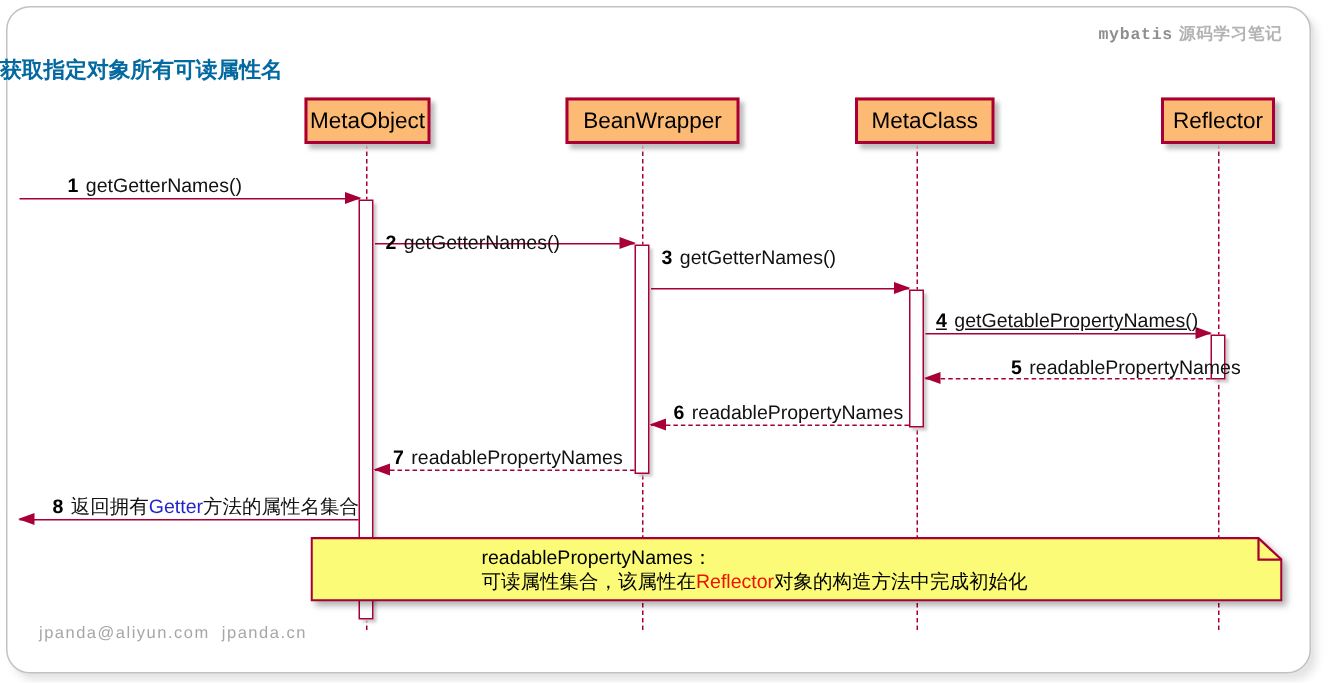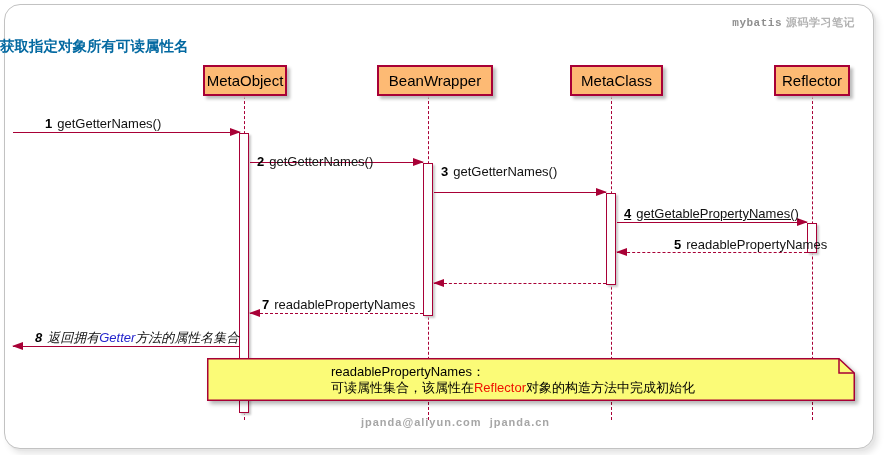--- a/index.html
+++ b/index.html
@@ -44,32 +44,31 @@
     border-top:4.5px solid transparent; border-bottom:4.5px solid transparent; }
   .msg.to-right .head { right:-1px; border-left:11px solid #A80036; }
   .msg.to-left .head { left:-1px; border-right:11px solid #A80036; }
   .mlabel { position:absolute; white-space:nowrap; font-size:13px; color:#111; z-index:5; }
   .mlabel b { margin-right:5px; color:#000; }
   .hl-blue { color:#2323cc; }
   .hl-red  { color:#ee1100; }
   .note {
     position:absolute; left:207px; top:358px; width:592px; height:43px; z-index:6;
     filter:drop-shadow(3px 3px 2px rgba(0,0,0,0.30));
-    padding-left:20px;
   }
   .note svg { position:absolute; left:0; top:0; }
   .note-text {
     position:absolute; left:0; top:0; width:100%; height:100%;
     display:flex; align-items:center; justify-content:center;
     font-size:13px; line-height:16px; color:#000;
   }
   .note-text .block { text-align:left; }
   .footer {
-    position:absolute; left:0; right:0; top:416px; text-align:center;
-    font-size:11px; font-weight:bold; color:#a6a6a6; letter-spacing:1px;
+    position:absolute; left:0; right:0; top:416px; 
+    font-size:11px; font-weight:normal; color:#a6a6a6; letter-spacing:1px;
     white-space:pre; z-index:2;padding-left:26px;
   }
 </style>
 </head>
 <body>
 
 <div class="canvas">
   <div class="card"></div>
 
   <div class="watermark">
@@ -128,32 +127,33 @@
   <div class="msg dashed to-left" style="left:617px;top:253px;width:190px;">
       <div class="line"></div>
       <div class="head"></div>
     </div>
   <div class="mlabel" style="left:634px;top:237px;margin-left:40px;"><b>5</b><span>readablePropertyNames</span></div>
 
   <div class="msg dashed to-left" style="left:434px;top:284px;width:172px;">
       <div class="line"></div>
       <div class="head"></div>
     </div>
+  <div class="mlabel" style="left:449px;top:267px;"><b>6</b><span>readablePropertyNames</span></div>
 
   <div class="msg dashed to-left" style="left:250px;top:314px;width:173px;">
       <div class="line"></div>
       <div class="head"></div>
     </div>
   <div class="mlabel" style="left:262px;top:297px;"><b>7</b><span>readablePropertyNames</span></div>
 
   <div class="msg to-left" style="left:13px;top:347px;width:226px;">
       <div class="line"></div>
       <div class="head"></div>
     </div>
-  <div class="mlabel" style="left:35px;top:329px;font-style:italic;"><b>8</b><span>返回拥有</span><span class="hl-blue">Getter</span><span>方法的属性名集合</span></div>
+  <div class="mlabel" style="left:35px;top:329px;"><b>8</b><span>返回拥有</span><span class="hl-blue">Getter</span><span>方法的属性名集合</span></div>
 
   <div class="note">
     <svg width="648" height="43" viewBox="0 0 648 43">
       <polygon points="0.75,0.75 632,0.75 647.25,15 647.25,42.25 0.75,42.25" fill="#FBFB77" stroke="#A80036" stroke-width="1.5"></polygon>
       <path d="M632,0.75 L632,15 L647.25,15" fill="none" stroke="#A80036" stroke-width="1.5"></path>
     </svg>
     <div class="note-text">
       <div class="block">
         <div>readablePropertyNames：</div>
         <div><span>可读属性集合，该属性在</span><span class="hl-red">Reflector</span><span>对象的构造方法中完成初始化</span></div>

